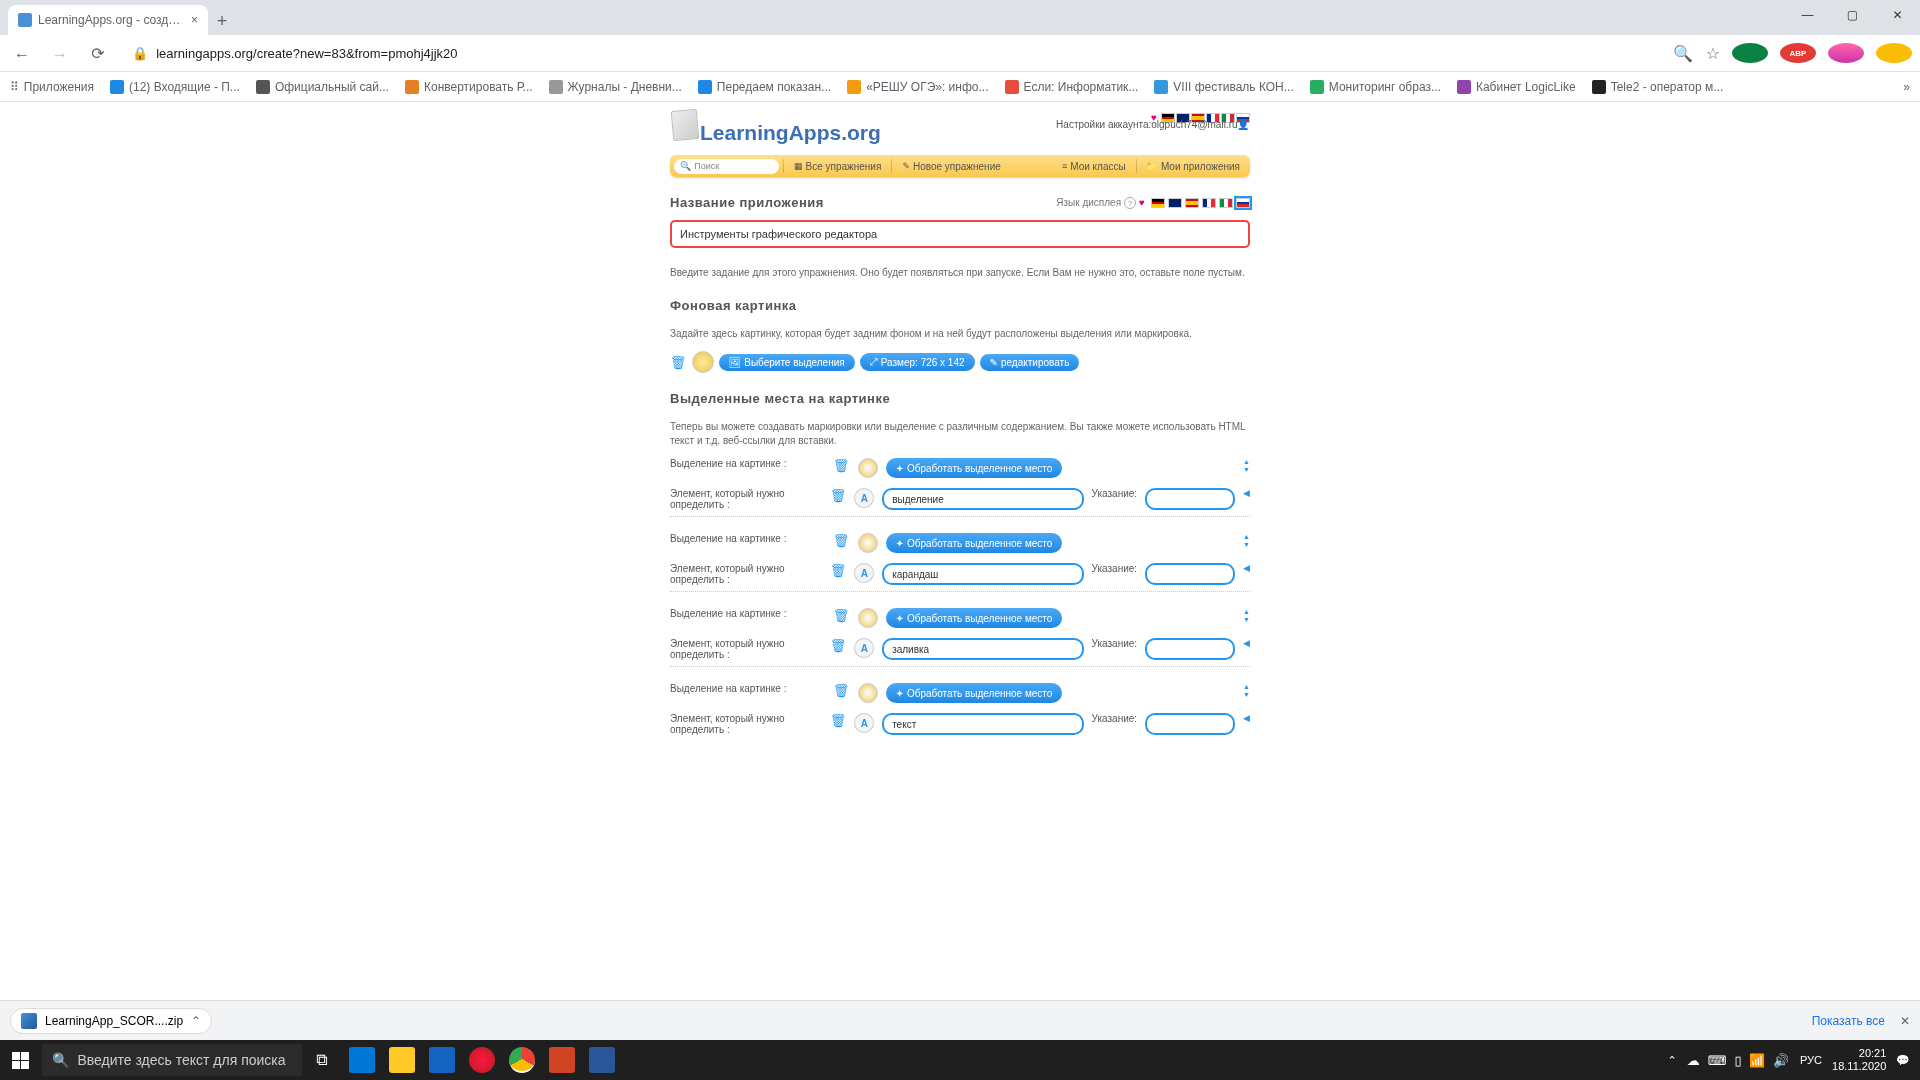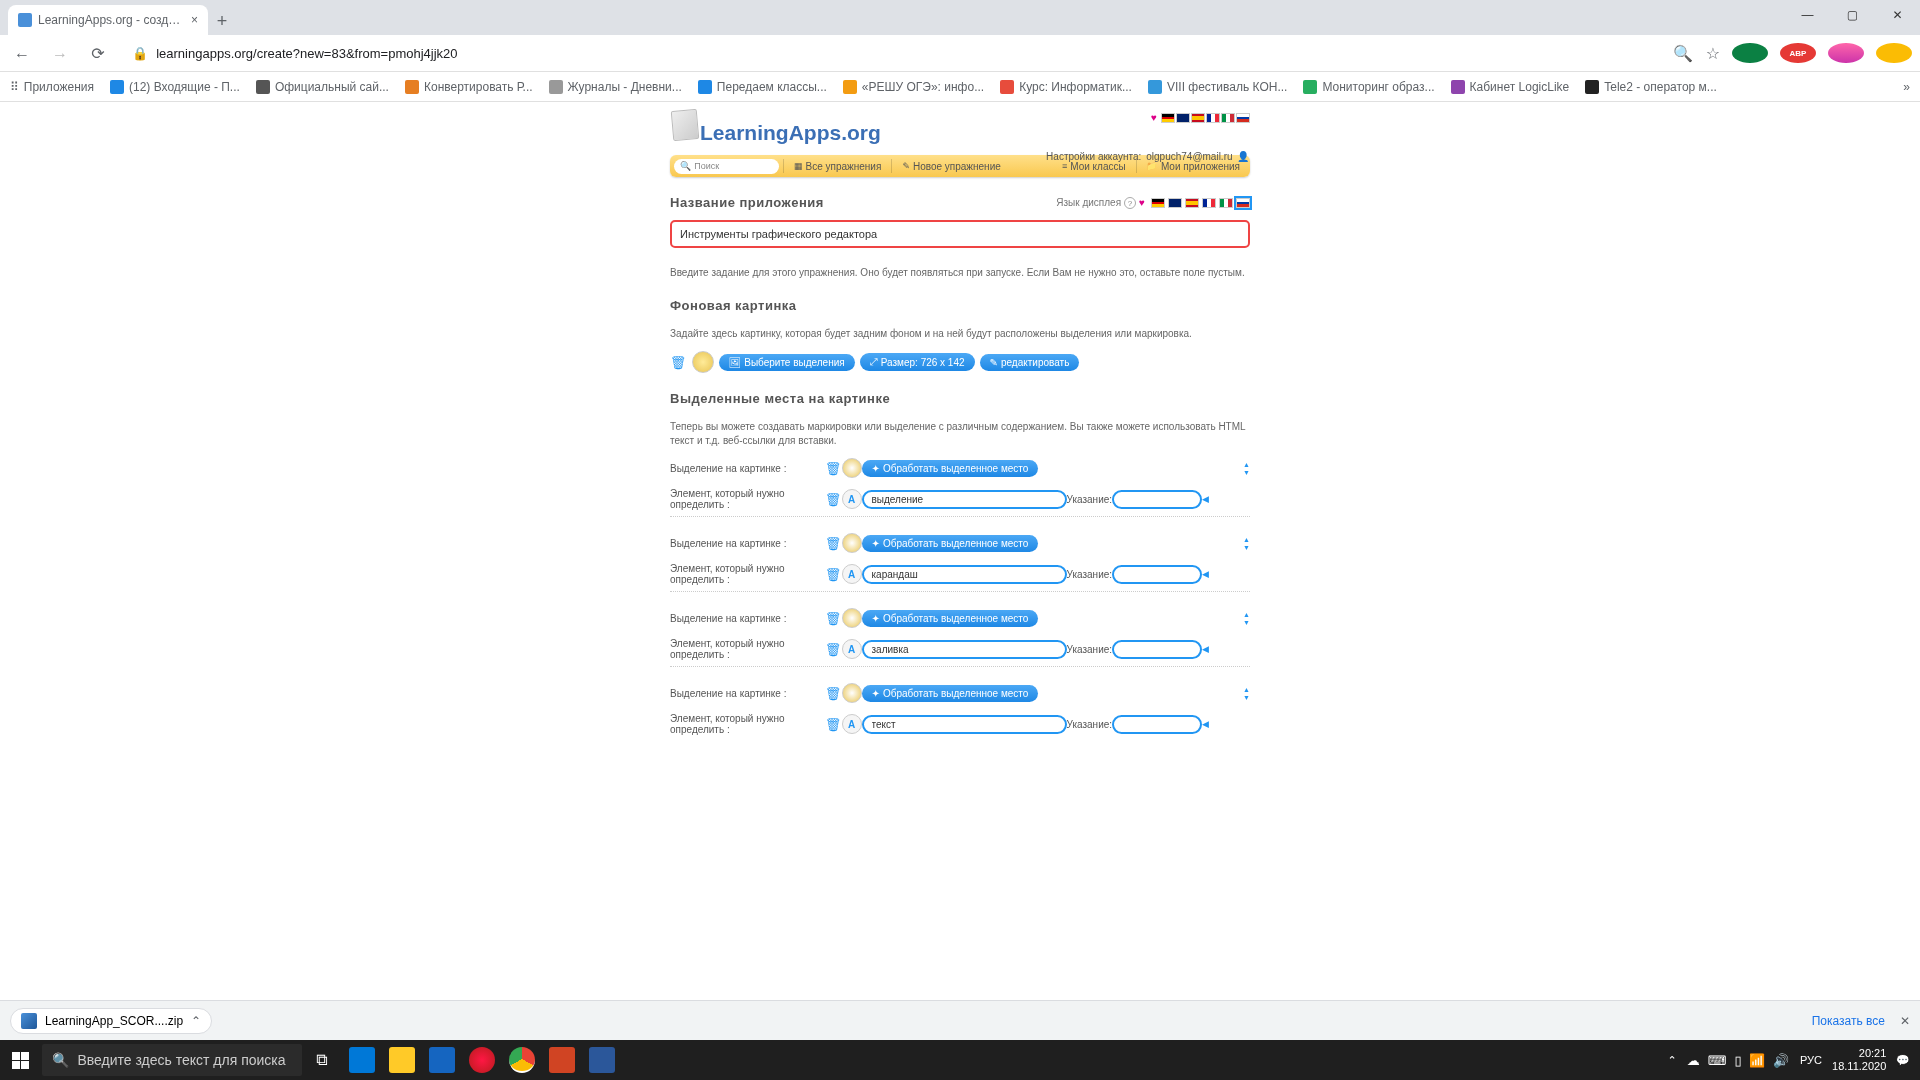--- a/index.html
+++ b/index.html
@@ -29,21 +29,21 @@
 
 .page { background: #fff; height: calc(100vh - 102px - 40px - 40px); overflow-y: auto; }
 .content-wrap { width: 580px; margin: 0 auto; padding-top: 5px; }
 
 .site-header { position: relative; height: 48px; }
 .logo { font-size: 21px; font-weight: bold; color: #3b6fb5; position: absolute; left: 30px; top: 14px; }
 .logo-paper { position: absolute; left: 2px; top: 3px; width: 26px; height: 30px; background: linear-gradient(135deg, #eee, #ccc); border: 1px solid #bbb; border-radius: 2px; transform: rotate(-5deg); }
 .flags-row { position: absolute; right: 0; top: 5px; display: flex; gap: 1px; align-items: center; }
 .flag { width: 14px; height: 10px; border: 1px solid #ccc; cursor: pointer; }
 .heart { color: #d08; font-size: 10px; margin-right: 3px; }
-.account-row { position: absolute; right: 0; top: 44px; font-size: 10px; color: #555; display: flex; align-items: center; gap: 5px; }
+.account-row { position: absolute; right: 0; top: 12px; font-size: 10px; color: #555; display: flex; align-items: center; }
 .account-icon { color: #666; }
 
 .nav-bar { background: linear-gradient(#ffe08a, #f9c84f); border-radius: 6px; height: 22px; display: flex; align-items: center; padding: 0 4px; gap: 4px; font-size: 10px; box-shadow: 0 1px 2px rgba(0,0,0,0.2); }
 .search-box { background: #fff; border-radius: 10px; height: 15px; width: 105px; display: flex; align-items: center; padding: 0 6px; gap: 3px; color: #888; font-size: 9px; }
 .nav-sep { width: 1px; height: 14px; background: rgba(0,0,0,0.15); }
 .nav-link { color: #555; display: flex; align-items: center; gap: 3px; padding: 0 6px; cursor: pointer; }
 .nav-icon { font-size: 9px; }
 .nav-spacer { flex: 1; }
 
 .section { margin-top: 18px; }
@@ -54,21 +54,21 @@
 .section-desc { font-size: 10px; color: #666; margin-top: 14px; line-height: 1.4; }
 
 .text-input { width: 100%; border: 2px solid #ef4444; border-radius: 5px; padding: 6px 8px; font-size: 11px; color: #333; margin-top: 10px; outline: none; }
 .text-area { width: 100%; border: 2px solid #2196f3; border-radius: 5px; padding: 6px 8px; font-size: 11px; color: #333; margin-top: 10px; height: 60px; resize: none; outline: none; font-family: Arial; }
 
 .bg-controls { display: flex; gap: 5px; margin-top: 10px; align-items: center; }
 .trash-icon { color: #2196f3; cursor: pointer; font-size: 13px; }
 .thumb-circle { width: 22px; height: 22px; border-radius: 50%; background: radial-gradient(#ffeb99, #e8c452); border: 1px solid #ccc; cursor: pointer; }
 .blue-btn { background: linear-gradient(#4ba8f5, #1e88e5); color: #fff; border: none; border-radius: 10px; padding: 3px 10px; font-size: 10px; cursor: pointer; display: flex; align-items: center; gap: 3px; }
 
-.marking-row { display: flex; align-items: center; margin-top: 10px; font-size: 10px; color: #555; position: relative; }
+.marking-row { display: flex; gap: 8px; margin-top: 10px; font-size: 10px; color: #555; position: relative; }
 .marking-label { width: 155px; }
 .type-circle { width: 20px; height: 20px; border-radius: 50%; border: 1px solid #ccc; display: flex; align-items: center; justify-content: center; font-size: 10px; cursor: pointer; background: #f5f5f5; }
 .text-circle { color: #2196f3; font-weight: bold; }
 .round-input { border: 2px solid #2196f3; border-radius: 10px; padding: 2px 8px; font-size: 10px; color: #333; outline: none; }
 .round-input.wide { width: 205px; }
 .round-input.narrow { width: 90px; }
 .hint-label { color: #555; }
 .expand-icon { color: #2196f3; cursor: pointer; font-size: 9px; }
 .arrows { position: absolute; right: 0; display: flex; flex-direction: column; gap: 1px; font-size: 7px; color: #2196f3; cursor: pointer; }
 
@@ -142,29 +142,29 @@
       <div class="bookmark-item">
         <div class="bm-icon" style="background:#e67e22"></div>
         <span>Конвертировать Р...</span>
       </div>
       <div class="bookmark-item">
         <div class="bm-icon" style="background:#999"></div>
         <span>Журналы - Дневни...</span>
       </div>
       <div class="bookmark-item">
         <div class="bm-icon" style="background:#1e88e5"></div>
-        <span>Передаем классы...</span>
+        <span>Передаем показан...</span>
       </div>
       <div class="bookmark-item">
         <div class="bm-icon" style="background:#f39c12"></div>
         <span>«РЕШУ ОГЭ»: инфо...</span>
       </div>
       <div class="bookmark-item">
         <div class="bm-icon" style="background:#e74c3c"></div>
-        <span>Курс: Информатик...</span>
+        <span>Если: Информатик...</span>
       </div>
       <div class="bookmark-item">
         <div class="bm-icon" style="background:#3498db"></div>
         <span>VIII фестиваль КОН...</span>
       </div>
       <div class="bookmark-item">
         <div class="bm-icon" style="background:#27ae60"></div>
         <span>Мониторинг образ...</span>
       </div>
       <div class="bookmark-item">

